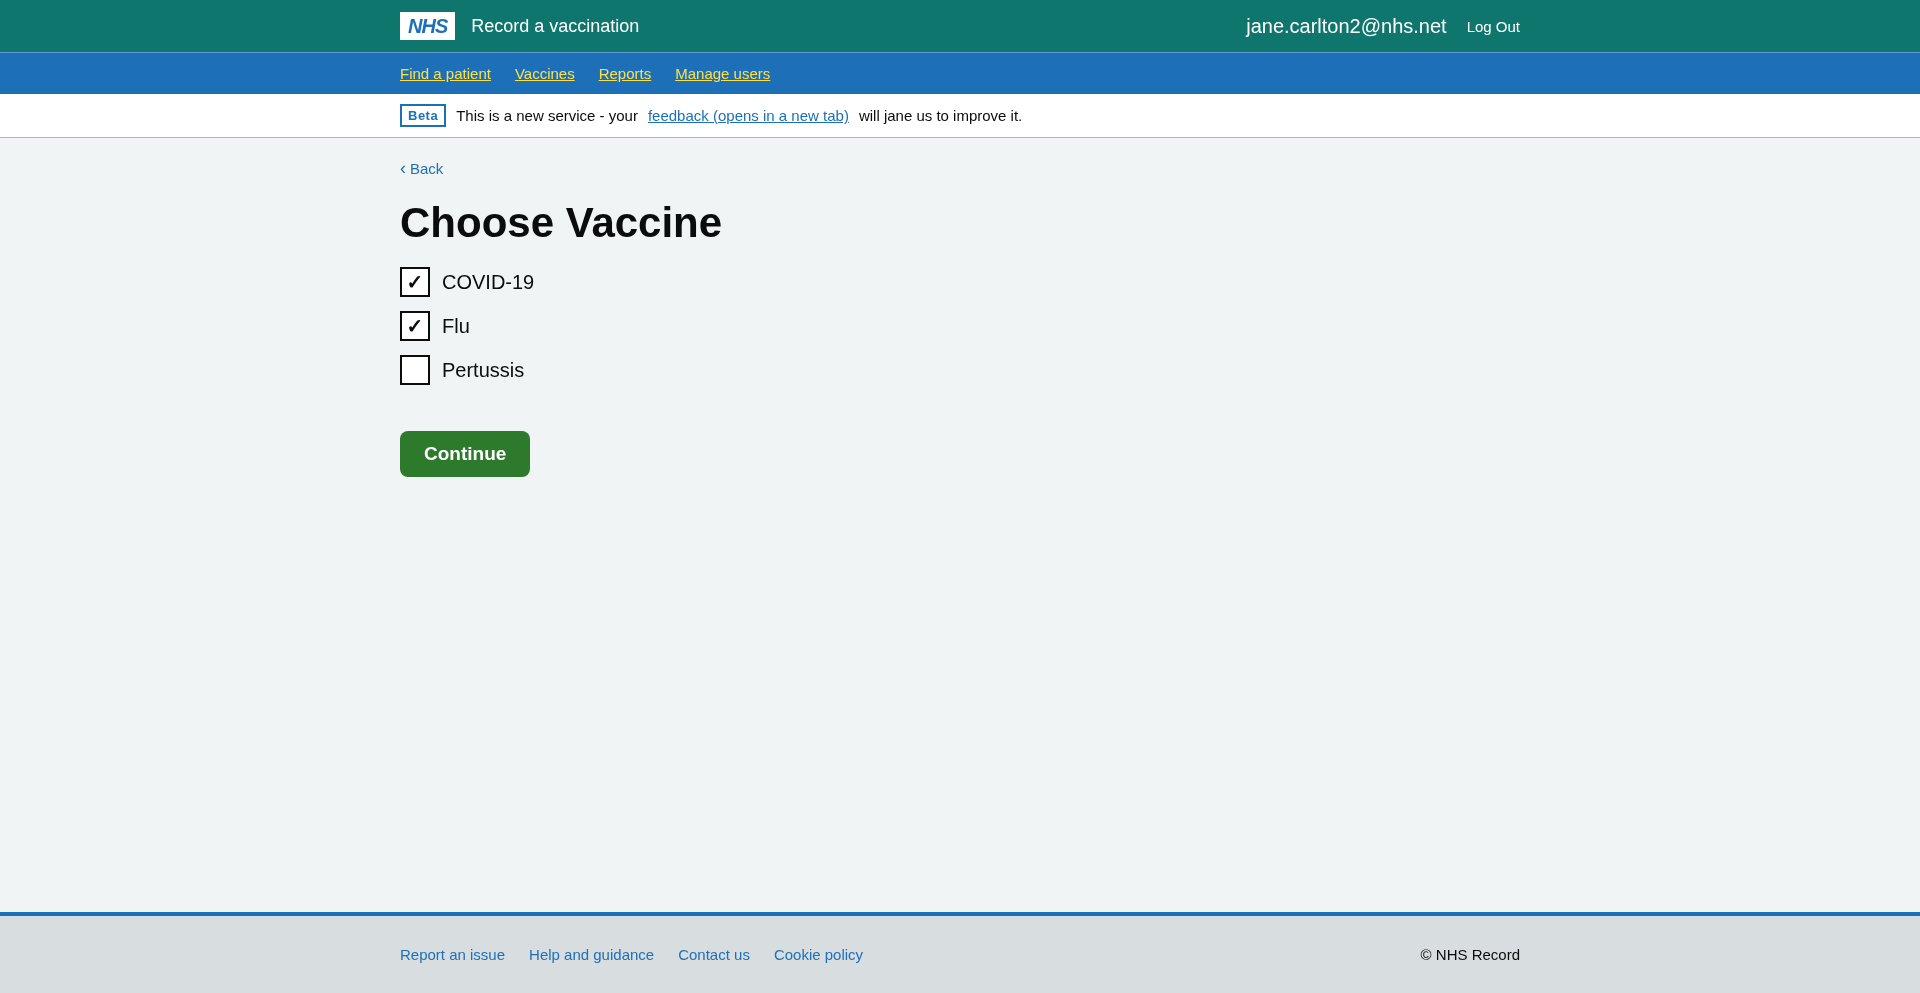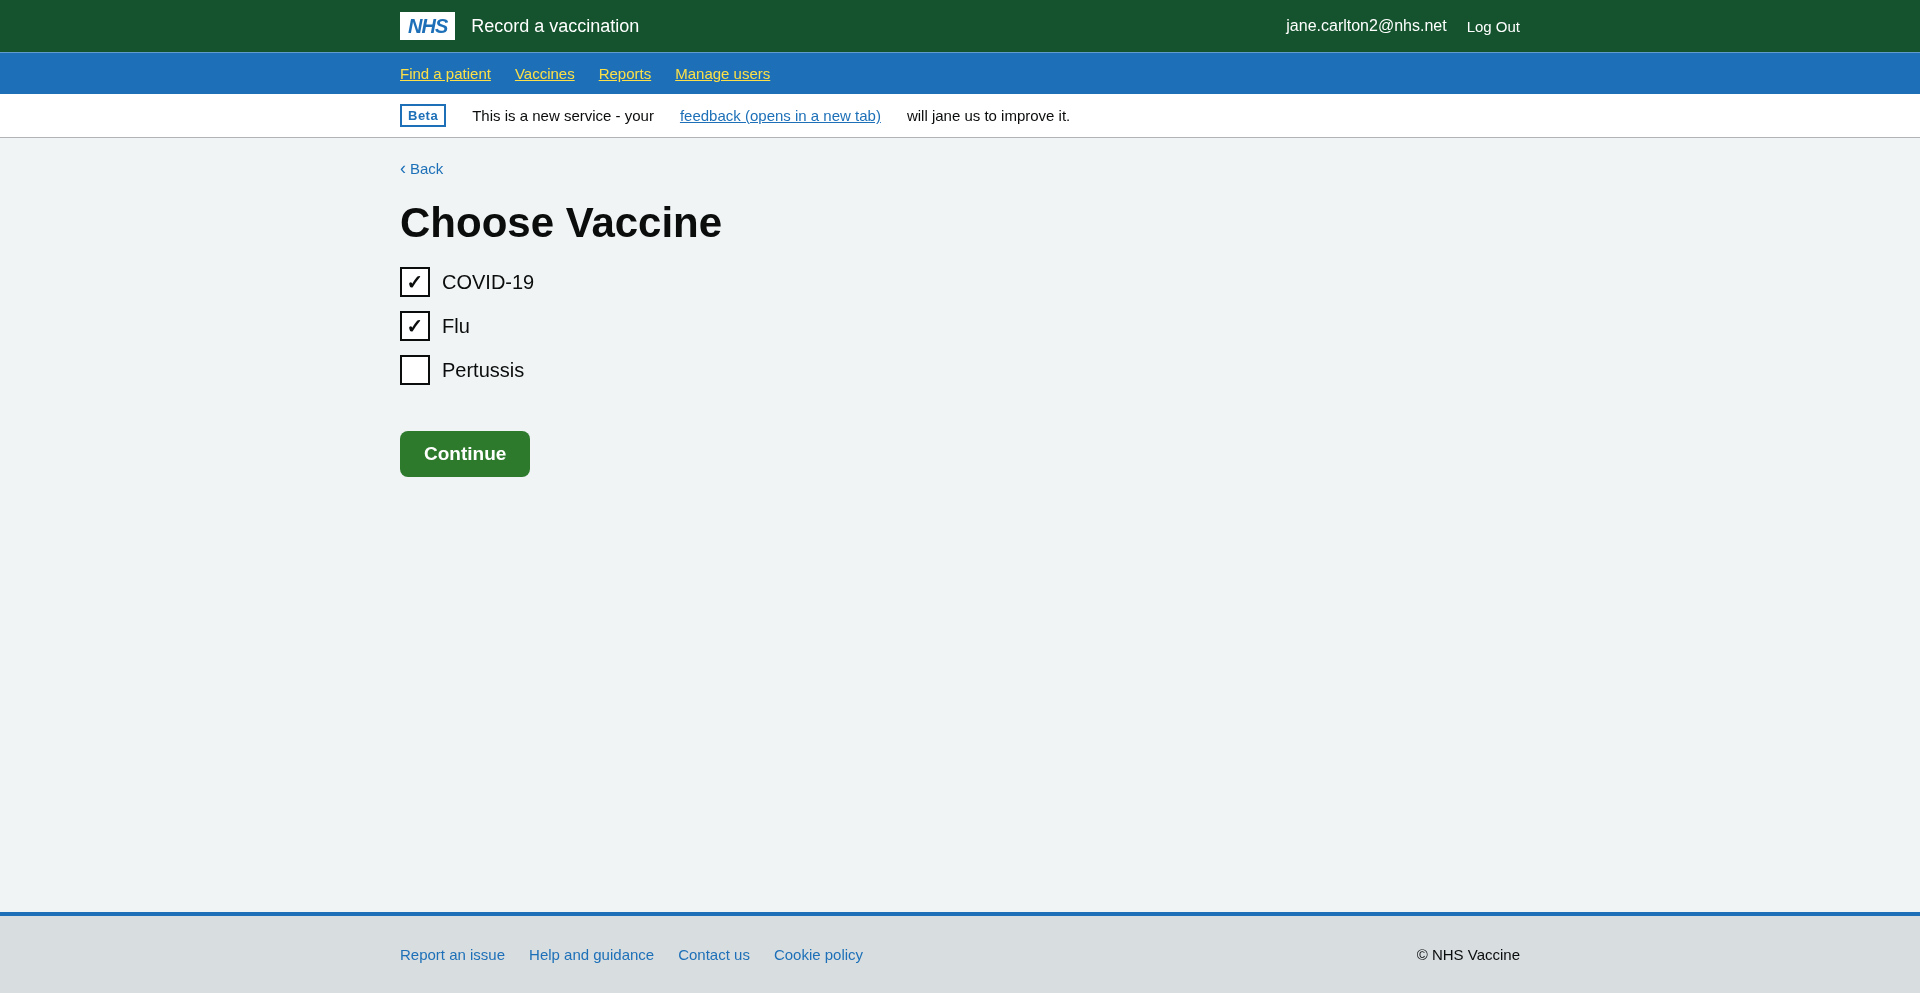--- a/index.html
+++ b/index.html
@@ -12,21 +12,21 @@
       font-family: Arial, Helvetica, sans-serif;
       font-size: 16px;
       background: #f0f4f5;
       min-height: 993px;
       display: flex;
       flex-direction: column;
     }
 
     
     .header {
-      background: #14532d;
+      background: #0f766e;
       padding: 12px 0;
     }
 
     .header-inner {
       max-width: 1160px;
       margin: 0 auto;
       display: flex;
       align-items: center;
       justify-content: space-between;
       padding: 0 20px;
@@ -56,21 +56,21 @@
     }
 
     .header-right {
       display: flex;
       align-items: center;
       gap: 20px;
     }
 
     .header-user {
       color: white;
-      font-size: 16px;
+      font-size: 20px;
       text-decoration: none;
     }
 
     .header-logout {
       color: white;
       font-size: 15px;
       text-decoration: none;
     }
 
     
@@ -106,21 +106,21 @@
       padding: 10px 0;
       border-bottom: 1px solid #b1b4b6;
     }
 
     .beta-banner-inner {
       max-width: 1160px;
       margin: 0 auto;
       padding: 0 20px;
       display: flex;
       align-items: center;
-      gap: 26px;
+      gap: 10px;
       font-size: 15px;
       color: #0b0c0c;
     }
 
     .beta-badge {
       border: 2px solid #1d70b8;
       color: #1d70b8;
       font-size: 13px;
       font-weight: bold;
       padding: 2px 6px;
@@ -331,15 +331,15 @@
 </main>
 
 <footer class="footer">
   <div class="footer-inner">
     <div class="footer-links">
       <a class="footer-link" href="#">Report an issue</a>
       <a class="footer-link" href="#">Help and guidance</a>
       <a class="footer-link" href="#">Contact us</a>
       <a class="footer-link" href="#">Cookie policy</a>
     </div>
-    <span class="footer-copyright">© NHS Vaccine</span>
+    <span class="footer-copyright">© NHS Record</span>
   </div>
 </footer>
 
 </body></html>

